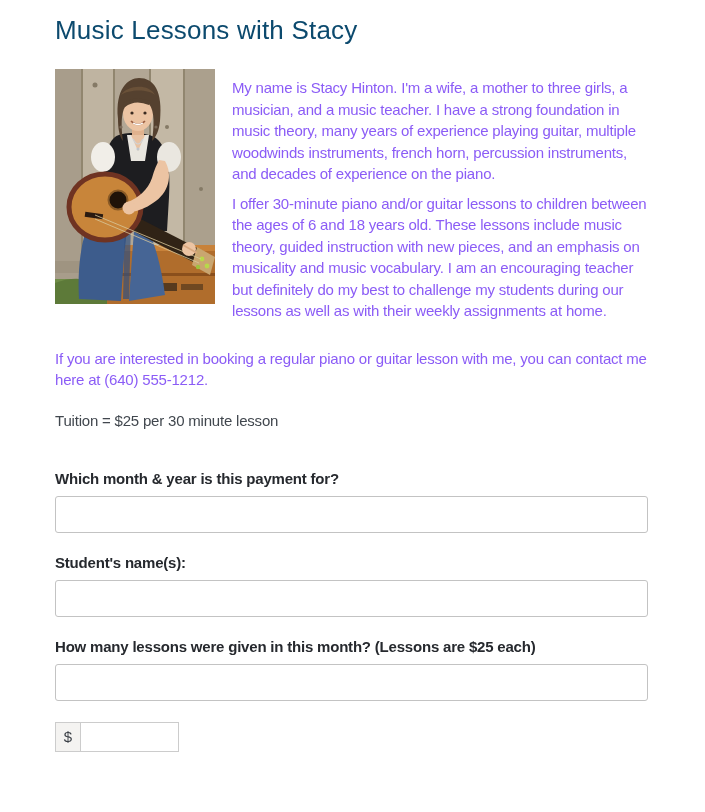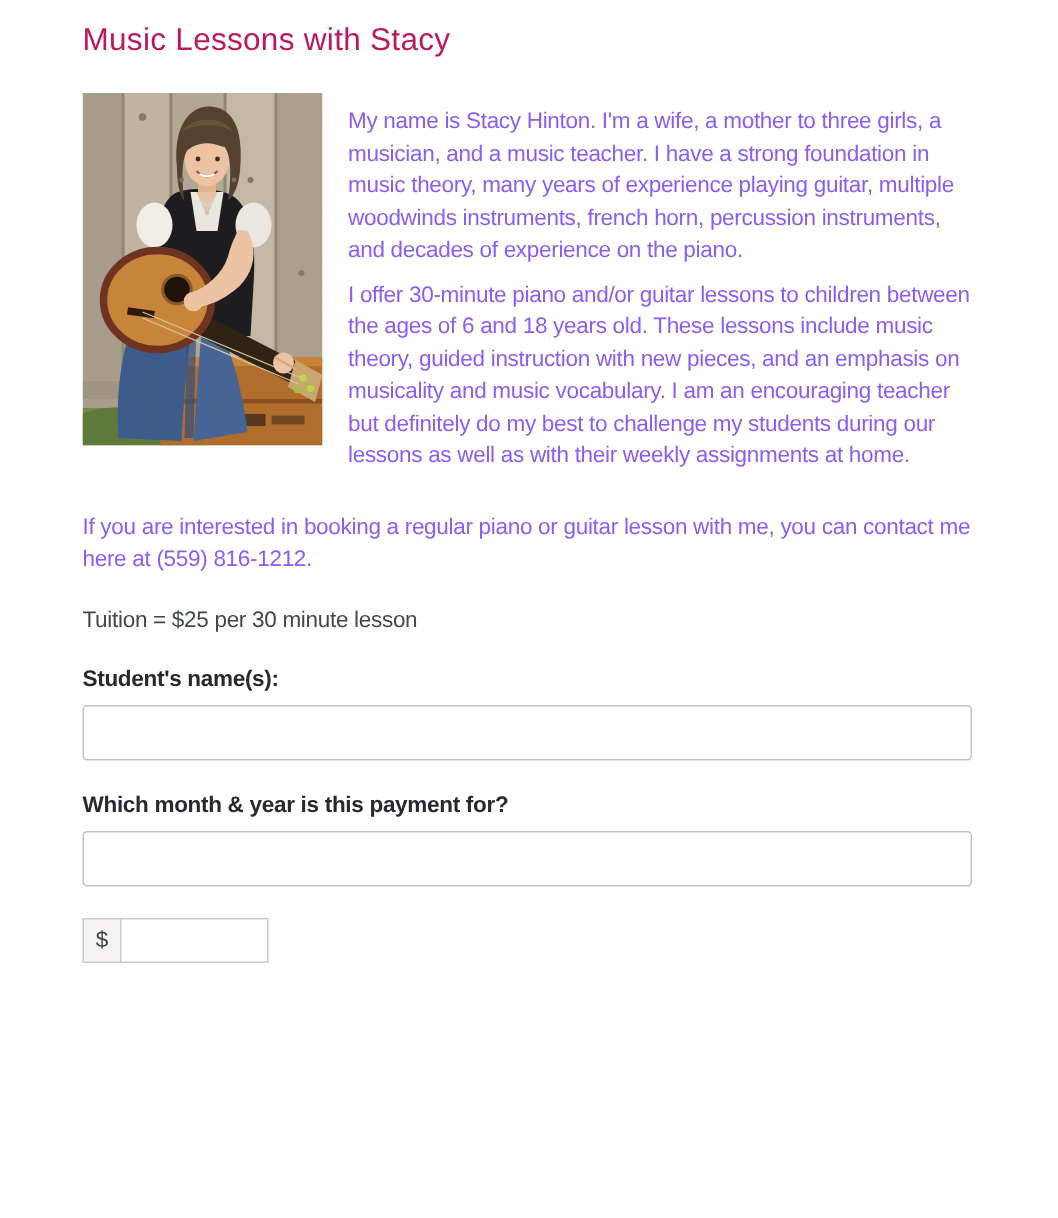--- a/index.html
+++ b/index.html
@@ -9,23 +9,23 @@
     height: 812px;
     font-family: "Liberation Sans", sans-serif;
     color: #3f454c;
     overflow: hidden;
   }
   .container {
     padding: 15px 57px 16px 55px;
     width: 705px;
   }
   .page-title {
-    font-size: 21px;
+    font-size: 26px;
     font-weight: 400;
-    color: #be185d;
+    color: #0c4a6e;
     letter-spacing: 0.2px;
     margin-bottom: 23px;
   }
   .hero {
     display: flex;
     align-items: flex-start;
     margin-bottom: 26px;
   }
   .photo-frame {
     width: 160px;
@@ -44,21 +44,21 @@
     line-height: 21.5px;
     letter-spacing: -0.2px;
     color: #8b5cf6;
   }
   .hero-text p.body-text + p.body-text { margin-top: 8px; }
   .below-text p.body-text { margin-bottom: 21px; }
   .tuition-line {
     font-size: 15px;
     letter-spacing: -0.2px;
     color: #41474e;
-    margin-bottom: 22px;
+    margin-bottom: 41px;
   }
   .form-field { margin-bottom: 21px; }
   .field-label {
     display: block;
     font-size: 15px;
     font-weight: bold;
     letter-spacing: -0.2px;
     color: #26292e;
     margin-bottom: 9px;
   }
@@ -187,36 +187,40 @@
         <path d="M128,176 L142,184" stroke="#d9a87f" stroke-width="1.5"></path>
       </svg>
     </div>
     <div class="hero-text">
       <p class="body-text">My name is Stacy Hinton. I'm a wife, a mother to three girls, a musician, and a music teacher. I have a strong foundation in music theory, many years of experience playing guitar, multiple woodwinds instruments, french horn, percussion instruments, and decades of experience on the piano.</p>
       <p class="body-text">I offer 30-minute piano and/or guitar lessons to children between the ages of 6 and 18 years old. These lessons include music theory, guided instruction with new pieces, and an emphasis on musicality and music vocabulary. I am an encouraging teacher but definitely do my best to challenge my students during our lessons as well as with their weekly assignments at home.</p>
     </div>
   </div>
 
   <div class="below-text">
-    <p class="body-text">If you are interested in booking a regular piano or guitar lesson with me, you can contact me here at (559) 816-1212.</p>
+    <p class="body-text">If you are interested in booking a regular piano or guitar lesson with me, you can contact me here at (640) 555-1212.</p>
     <p class="tuition-line">Tuition = $25 per 30 minute lesson</p>
   </div>
 
   <form>
+
+    <div class="form-field">
+      <label class="field-label">Which month &amp; year is this payment for?</label>
+      <input type="text" class="text-input" style="">
+    </div>
 
     <div class="form-field">
       <label class="field-label">Student's name(s):</label>
       <input type="text" class="text-input" style="">
     </div>
 
     <div class="form-field">
-      <label class="field-label">Which month &amp; year is this payment for?</label>
+      <label class="field-label">How many lessons were given in this month? (Lessons are $25 each)</label>
       <input type="text" class="text-input" style="">
     </div>
-
 
     <div class="amount-group">
       <div class="amount-prefix">$</div>
       <input type="text" class="amount-input" style="">
     </div>
 
   </form>
 
 </div>
 

